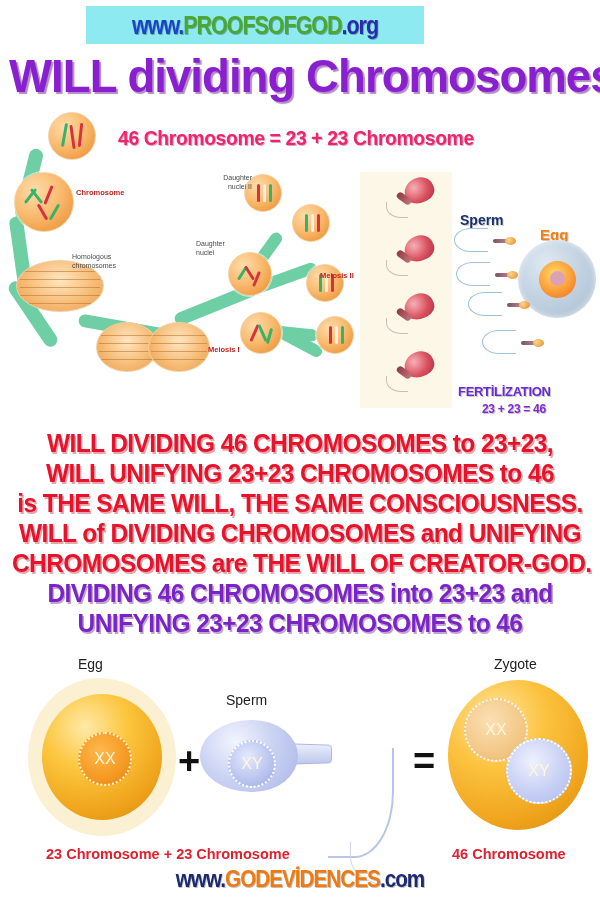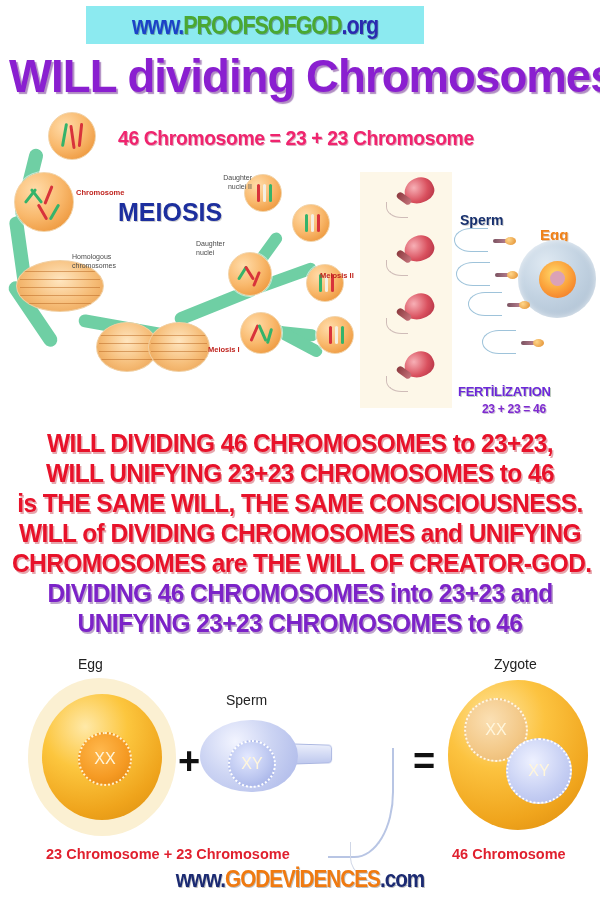--- a/index.html
+++ b/index.html
@@ -372,21 +372,20 @@
       <div class="chr g" style="left:20px; top:11px; height:18px; transform:rotate(-24deg);"></div>
       <div class="chr g" style="left:27px; top:15px; height:16px; transform:rotate(16deg);"></div>
     </div>
 
     <div class="cell" style="left:316px; top:216px; width:38px; height:38px;">
       <div class="chr r" style="left:12px; top:9px; height:18px;"></div>
       <div class="chr w" style="left:18px; top:9px; height:18px;"></div>
       <div class="chr g" style="left:24px; top:9px; height:18px;"></div>
     </div>
 
-    <div class="meiosis-title">MEIOSIS</div>
     <div class="m-lbl red" style="left:76px; top:88px;">Chromosome</div>
     <div class="m-lbl gray" style="left:72px; top:153px;">
       <span>Homologous</span><br>
       <span>chromosomes</span>
     </div>
     <div class="m-lbl gray" style="left:210px; top:74px; text-align:right; width:42px;">
       <span>Daughter</span><br>
       <span>nuclei II</span>
     </div>
     <div class="m-lbl gray" style="left:196px; top:140px; text-align:left; width:46px;">

